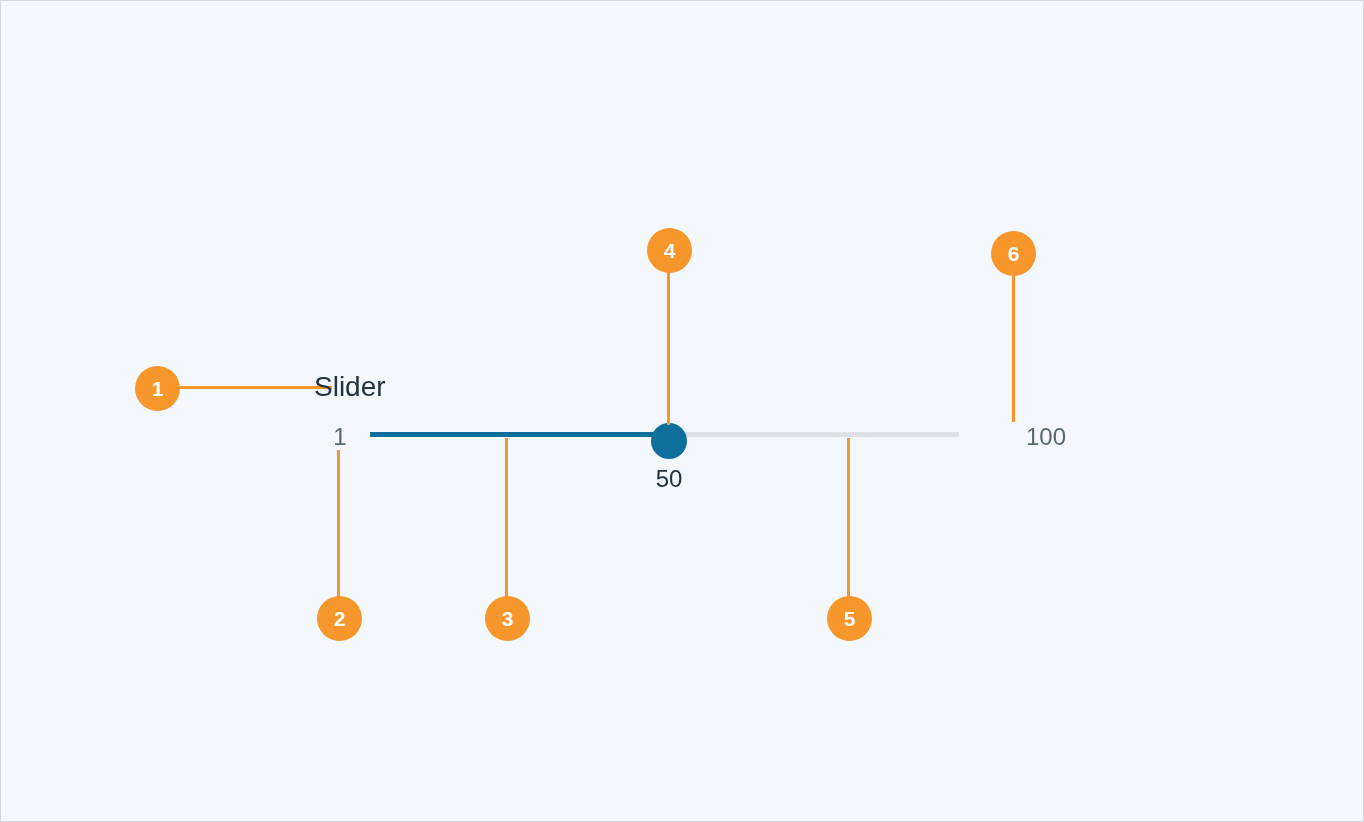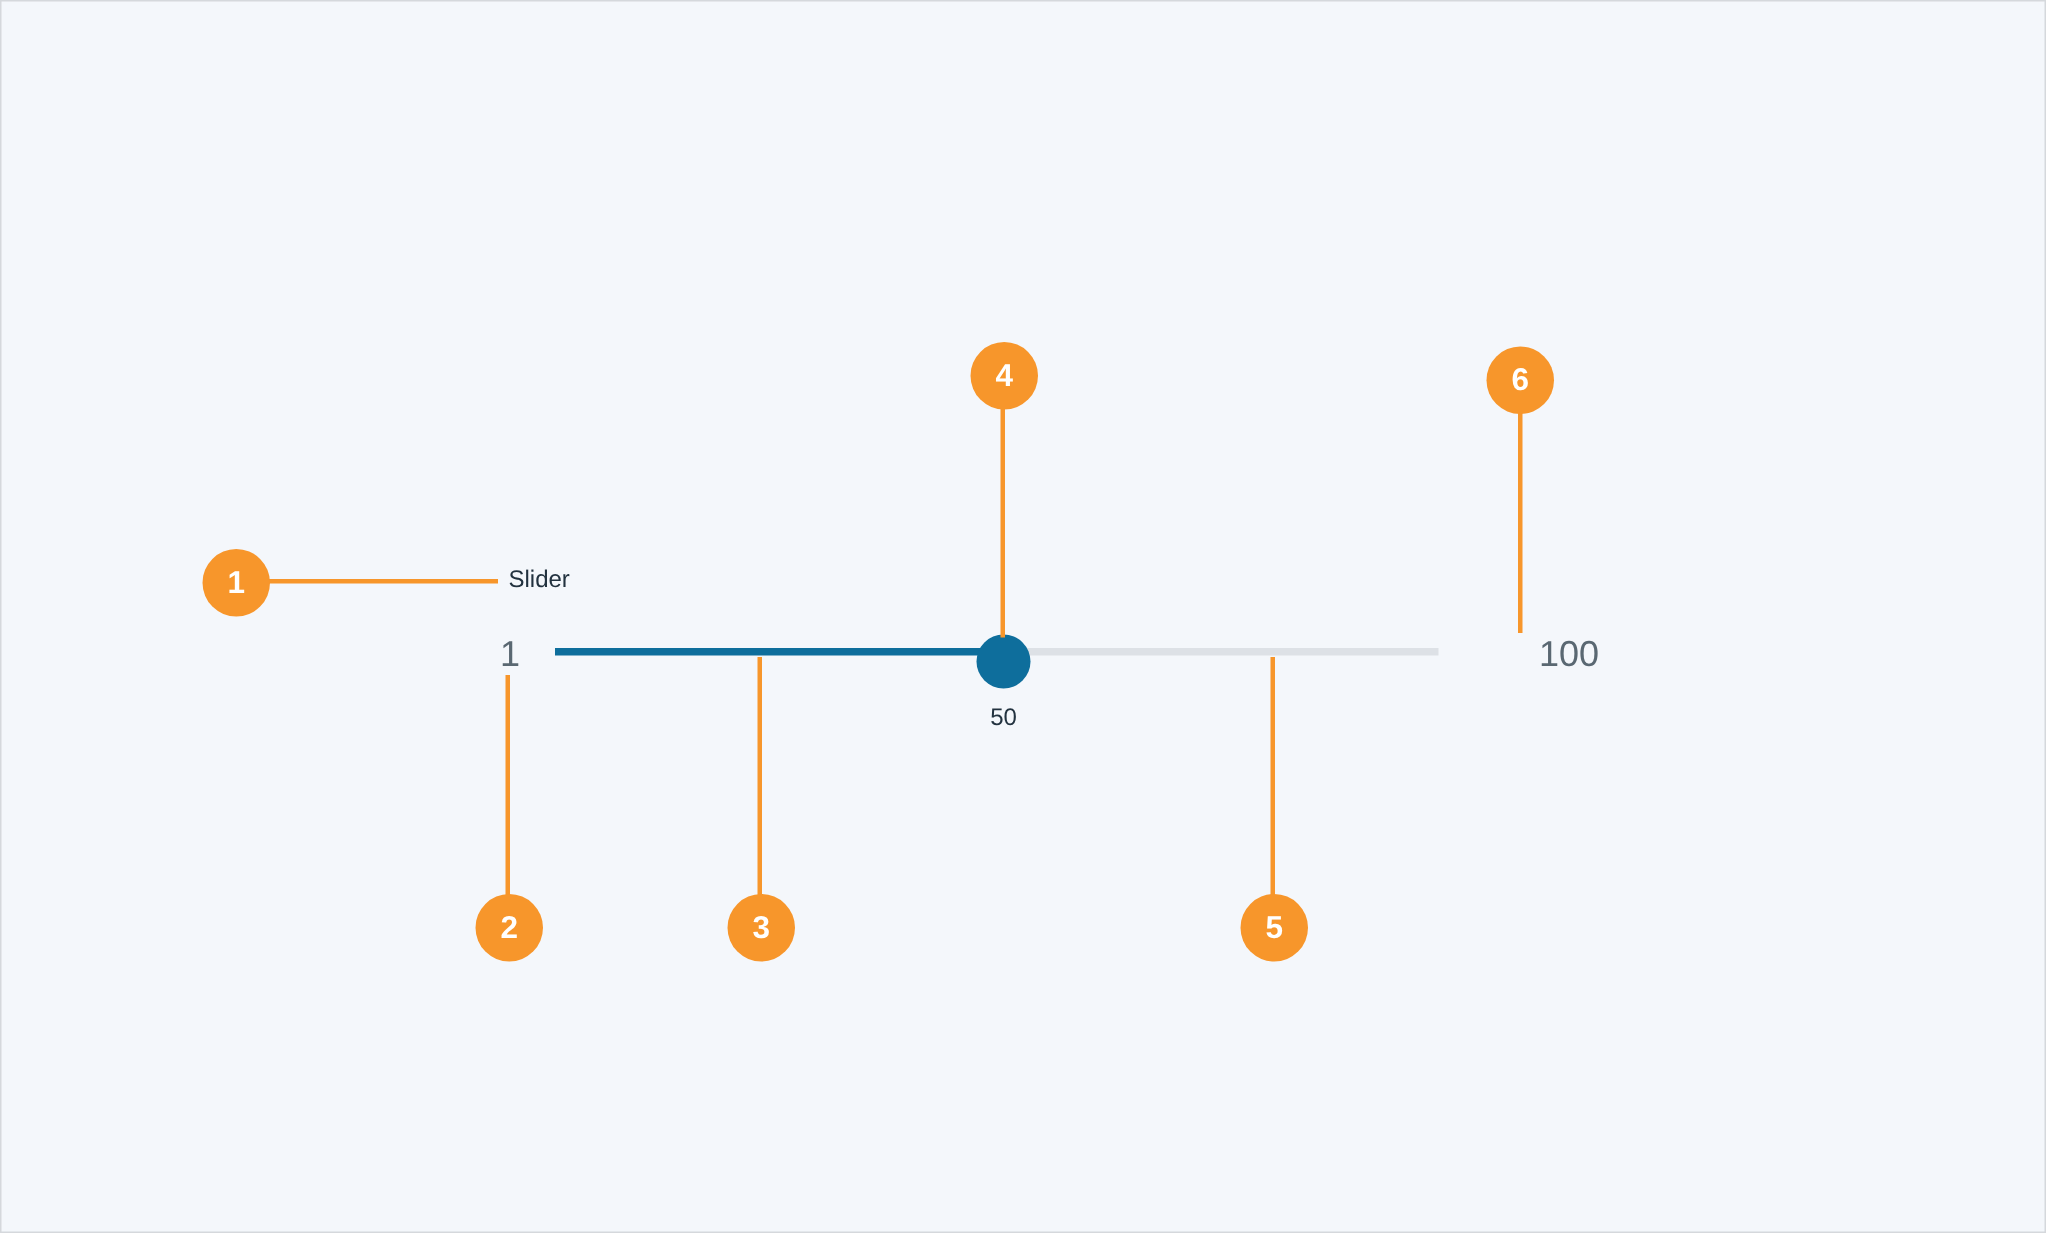--- a/index.html
+++ b/index.html
@@ -23,44 +23,44 @@
     width: 1364px;
     height: 822px;
     background: var(--background);
     border: 1px solid var(--border);
     overflow: hidden;
   }
 
   
   .slider-label {
     position: absolute;
-    left: 338px;
+    left: 313px;
     top: 386px;
     transform: translateY(-50%);
-    font-size: 16px;
+    font-size: 28px;
     color: var(--label-dark);
     z-index: 2;
     white-space: nowrap;
   }
   .range-label {
     position: absolute;
     transform: translate(-50%, -50%);
     font-size: 24px;
     color: var(--label-gray);
     z-index: 2;
     white-space: nowrap;
   }
   .min-label { left: 339px; top: 436px; }
   .max-label { left: 1009px; top: 436px; margin-left: 36px; }
   .value-label {
     position: absolute;
     left: 668px;
     top: 478px;
     transform: translate(-50%, -50%);
-    font-size: 16px;
+    font-size: 24px;
     color: var(--label-dark);
     z-index: 2;
     white-space: nowrap;
   }
   .track {
     position: absolute;
     top: 431px;
     height: 5px;
     z-index: 2;
   }

